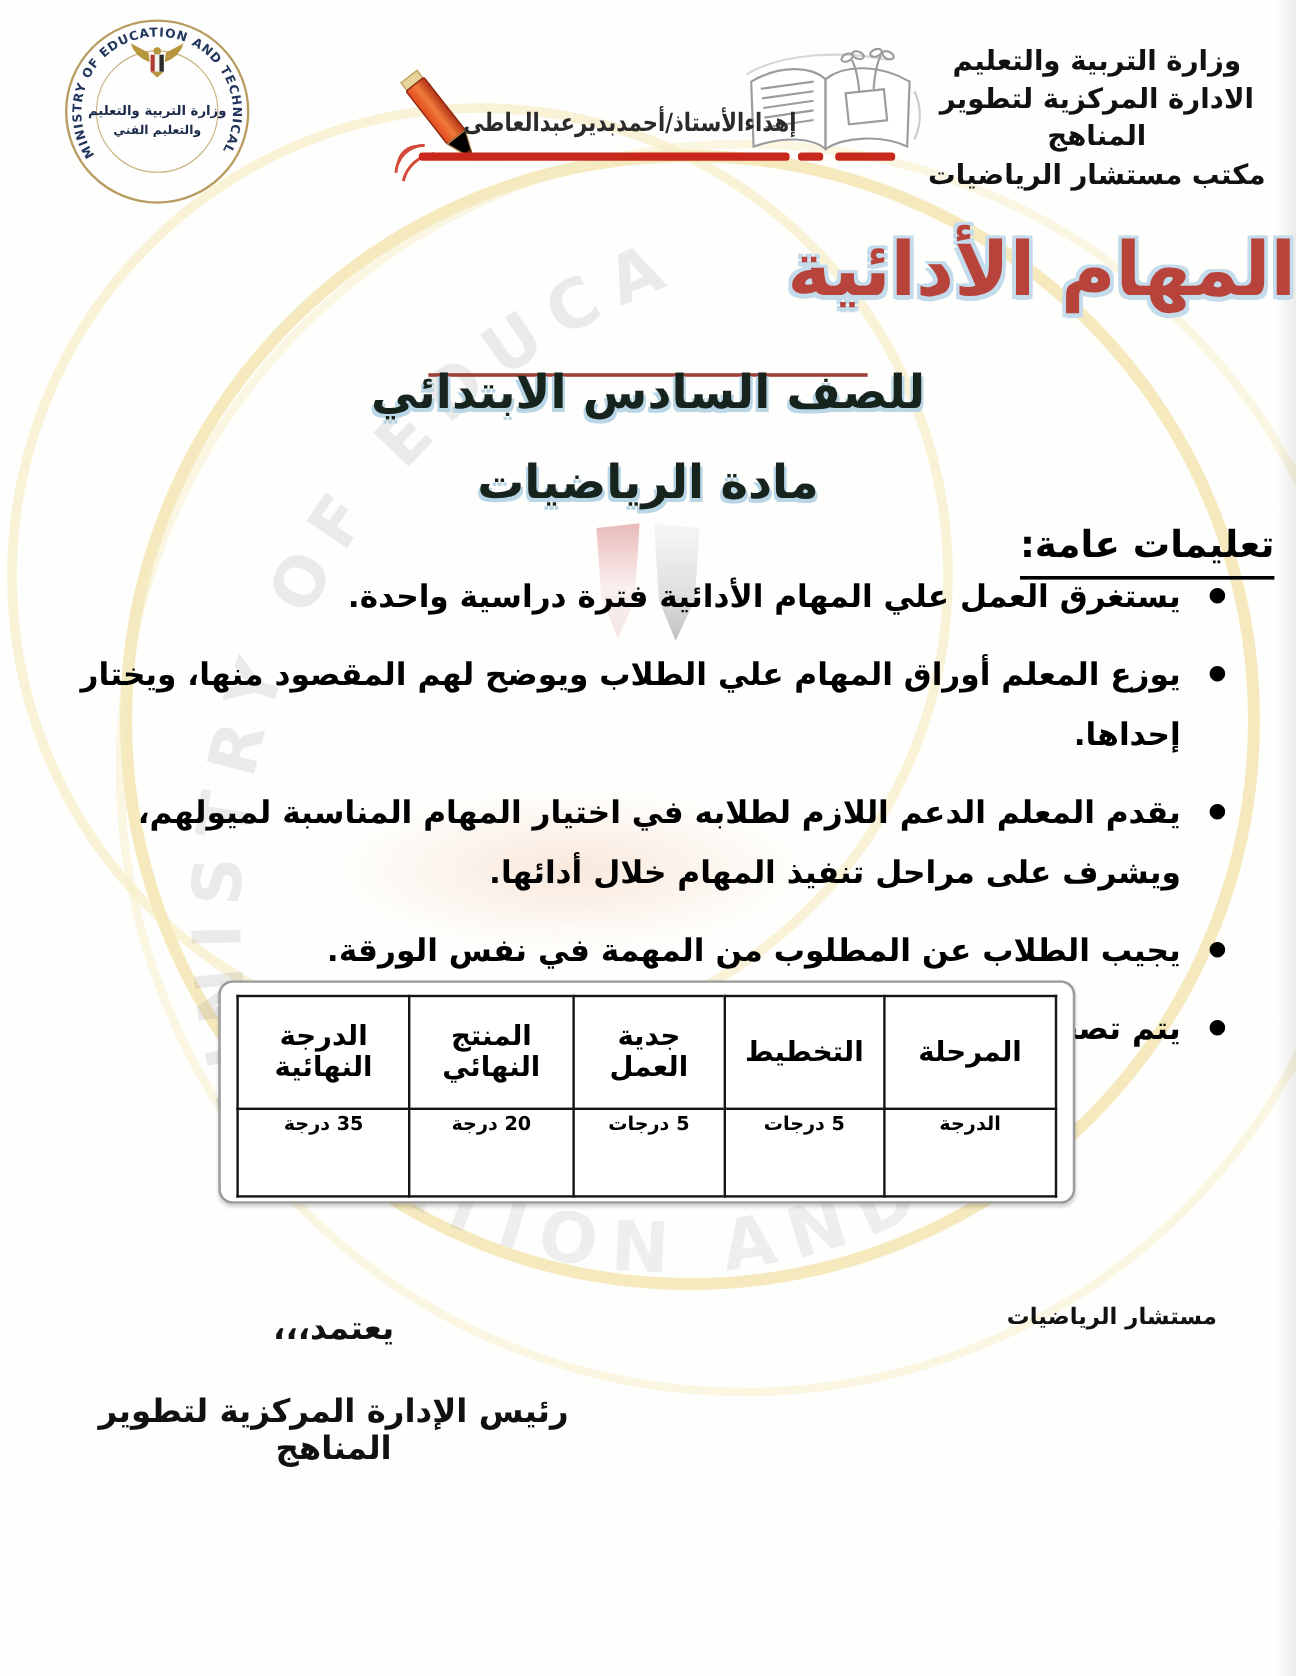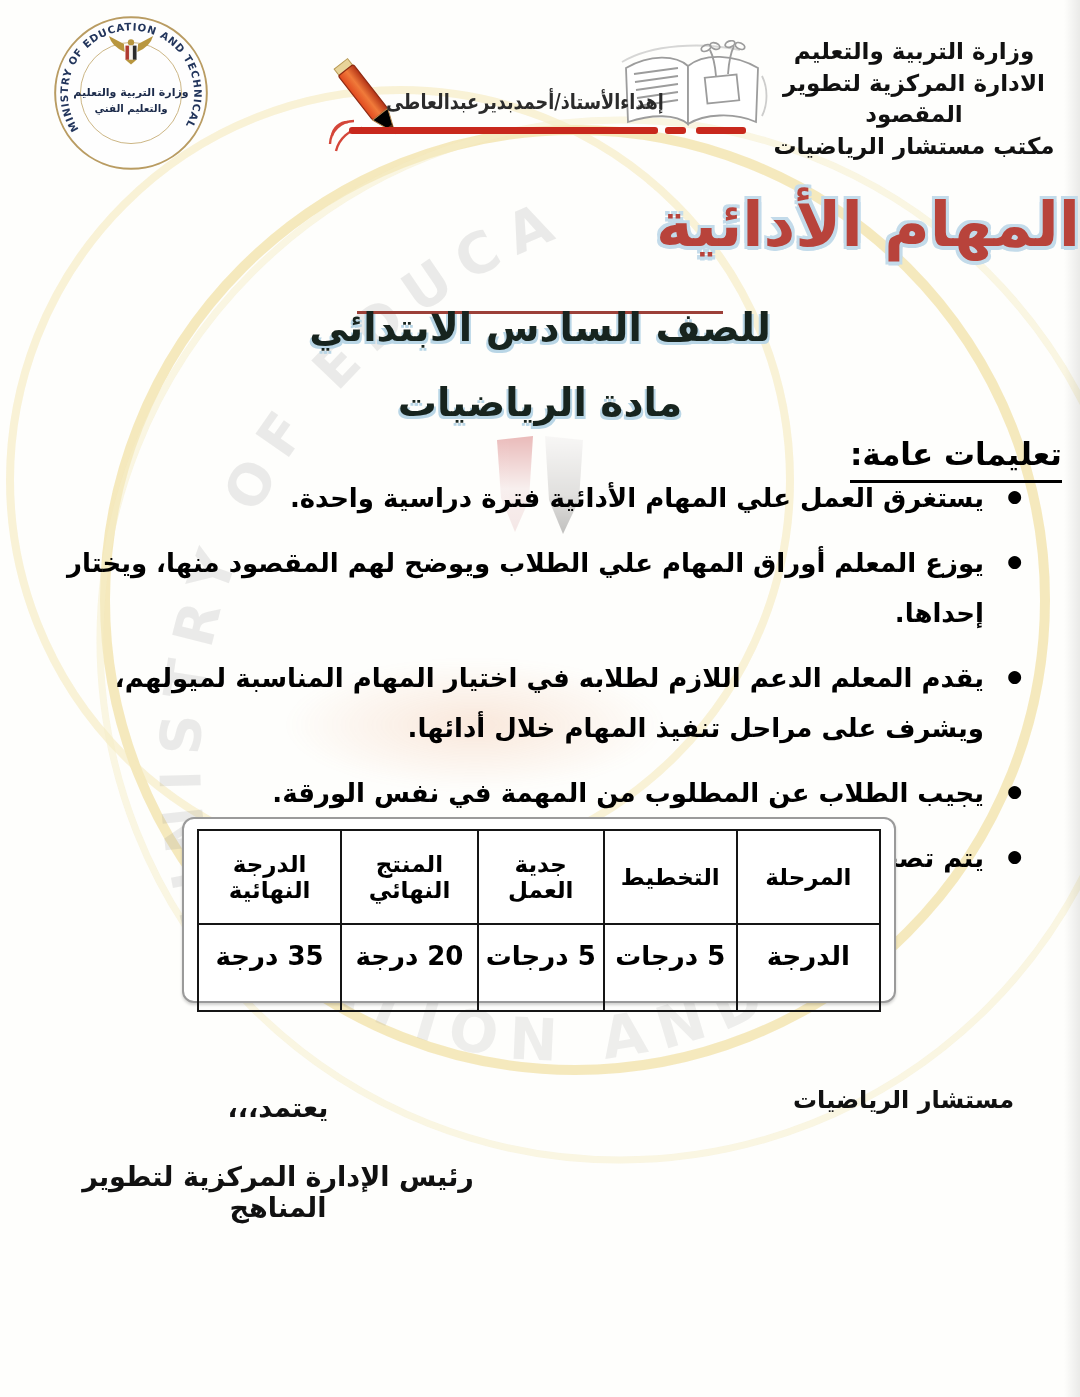--- a/index.html
+++ b/index.html
@@ -77,23 +77,23 @@
     border:2px solid #9a9a9a;border-radius:12px;background:#fff;
     box-shadow:0 2px 3px rgba(0,0,0,.18);
     padding:10px 13px;box-sizing:border-box;
   }
   table.grading{
     width:100%;height:100%;border-collapse:collapse;direction:rtl;
     font-weight:bold;color:#000;
   }
   table.grading th,table.grading td{border:2.5px solid #151515;text-align:center;}
   table.grading th{height:90px;font-size:23px;vertical-align:middle;}
-  table.grading td{height:68px;font-size:26px;vertical-align:top;padding-top:16px;}
-  
-  .sig-right{position:absolute;right:66px;top:1086px;text-align:right;font-weight:bold;font-size:24px;color:#111;}
+  table.grading td{height:68px;font-size:16px;vertical-align:top;padding-top:2px;}
+  
+  .sig-right{position:absolute;right:66px;top:1086px;text-align:right;font-weight:bold;font-size:19px;color:#111;}
   .sig-right .name{margin-top:44px;}
   .sig-left{position:absolute;left:82px;top:1092px;width:392px;text-align:center;font-weight:bold;font-size:27px;color:#111;}
   .sig-left .title2{margin-top:38px;}
   .sig-left .name2{margin-top:40px;}
 </style>
 </head>
 <body>
 
 <div class="page">
 
@@ -155,21 +155,21 @@
         <rect x="2.4" y="-10" width="4.6" height="18" fill="#2b2b2b"></rect>
         <path d="M-7,8 L0,14 L7,8 Z" fill="#b8963e"></path>
       </g>
       <text class="seal-center" x="100" y="104" font-size="14">وزارة التربية والتعليم</text>
       <text class="seal-center" x="100" y="124" font-size="13">والتعليم الفني</text>
     </svg>
   </div>
 
   <div class="ministry-lines" dir="rtl">
     <div>وزارة التربية والتعليم</div>
-    <div>الادارة المركزية لتطوير المقصود</div>
+    <div>الادارة المركزية لتطوير المناهج</div>
     <div>مكتب مستشار الرياضيات</div>
   </div>
 
   <svg class="pencil" viewBox="0 0 84 102">
     <defs>
       <linearGradient id="pbody" x1="0" y1="0" x2="1" y2="0">
         <stop offset="0" stop-color="#e0491f"></stop>
           <stop offset="0.5" stop-color="#f07a3a"></stop>
           <stop offset="1" stop-color="#b33316"></stop>
       </linearGradient>

